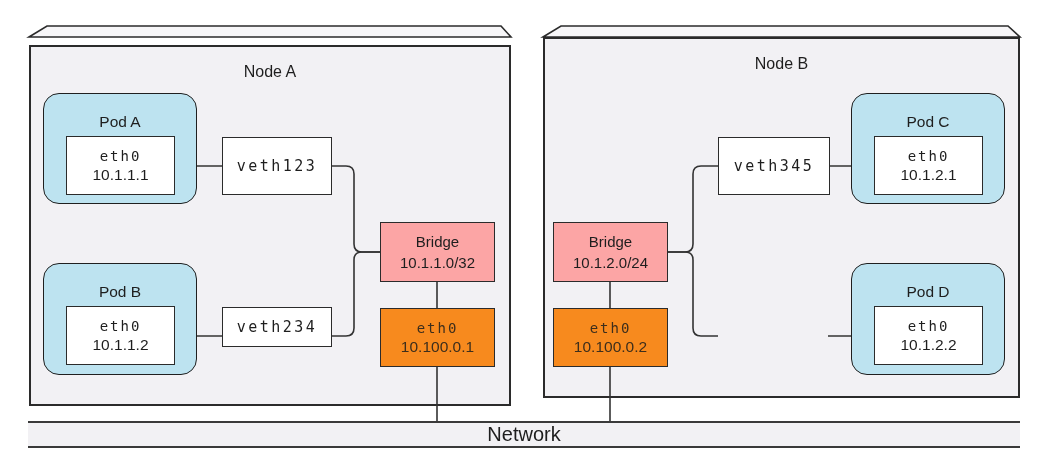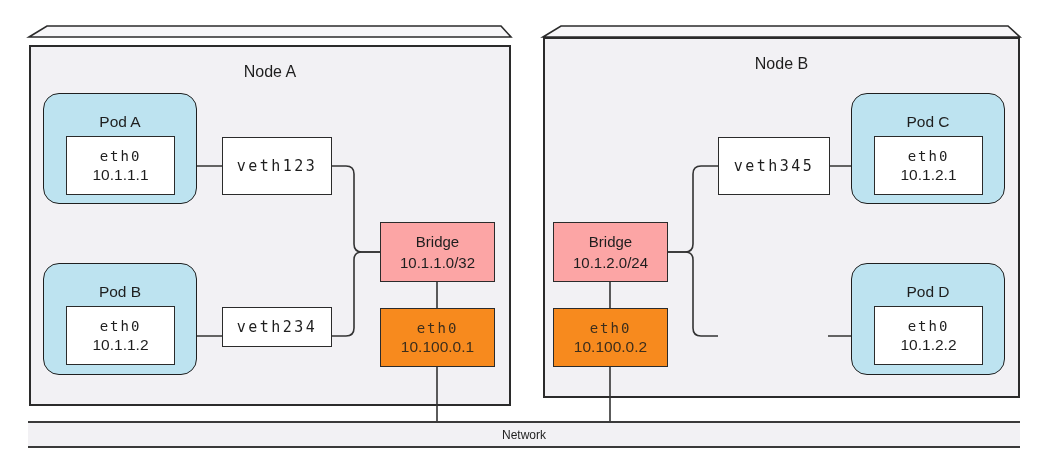--- a/index.html
+++ b/index.html
@@ -36,21 +36,21 @@
   .nic{
     background:#f78a1e;border:1.6px solid #2b2b2b;z-index:3;color:#3d2e1c;
     display:flex;flex-direction:column;align-items:center;justify-content:center;
   }
   .mono{font-family:"DejaVu Sans Mono",monospace;font-size:14px;letter-spacing:2px;}
   .vethtxt{font-family:"DejaVu Sans Mono",monospace;font-size:15px;letter-spacing:2.5px;}
   .ip{font-size:15.5px;margin-top:2px;}
   .b2{font-size:15px;line-height:21px;}
   .netbar{
     background:#f2f1f4;border-top:2px solid #3a3a3a;border-bottom:2px solid #3a3a3a;
-    z-index:1;display:flex;align-items:center;justify-content:center;font-size:12px;
+    z-index:1;display:flex;align-items:center;justify-content:center;font-size:20px;
   }
 </style>
 </head>
 <body>
 
 <div class="canvas">
 
   <div class="abs node" style="left:29px;top:37px;width:482px;height:361px;margin-top:8px;">
     <div class="node-title">Node A</div>
   </div>

